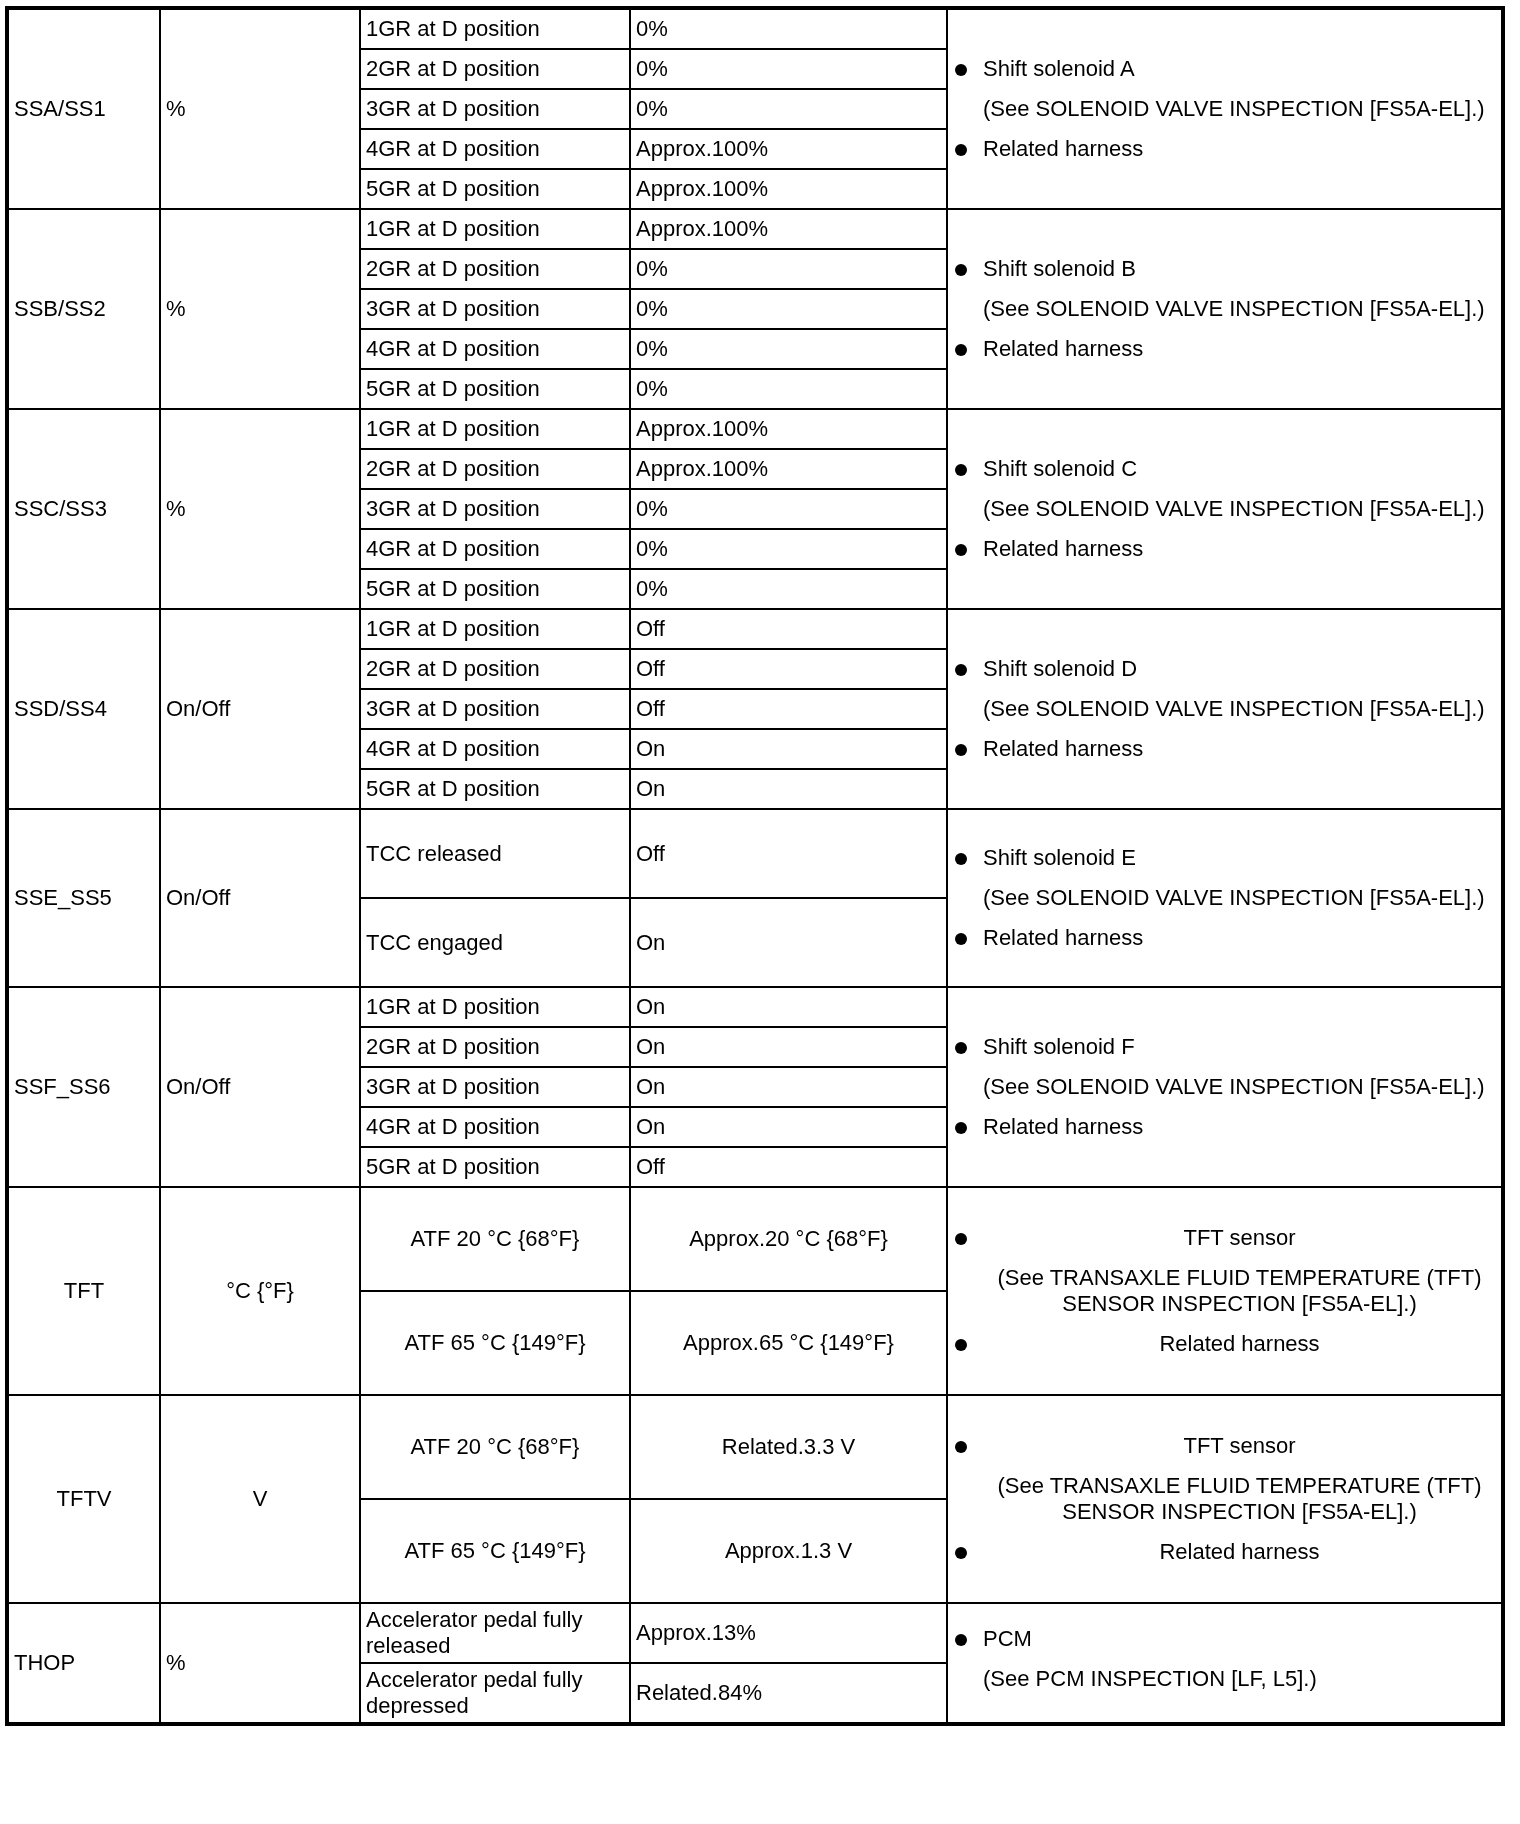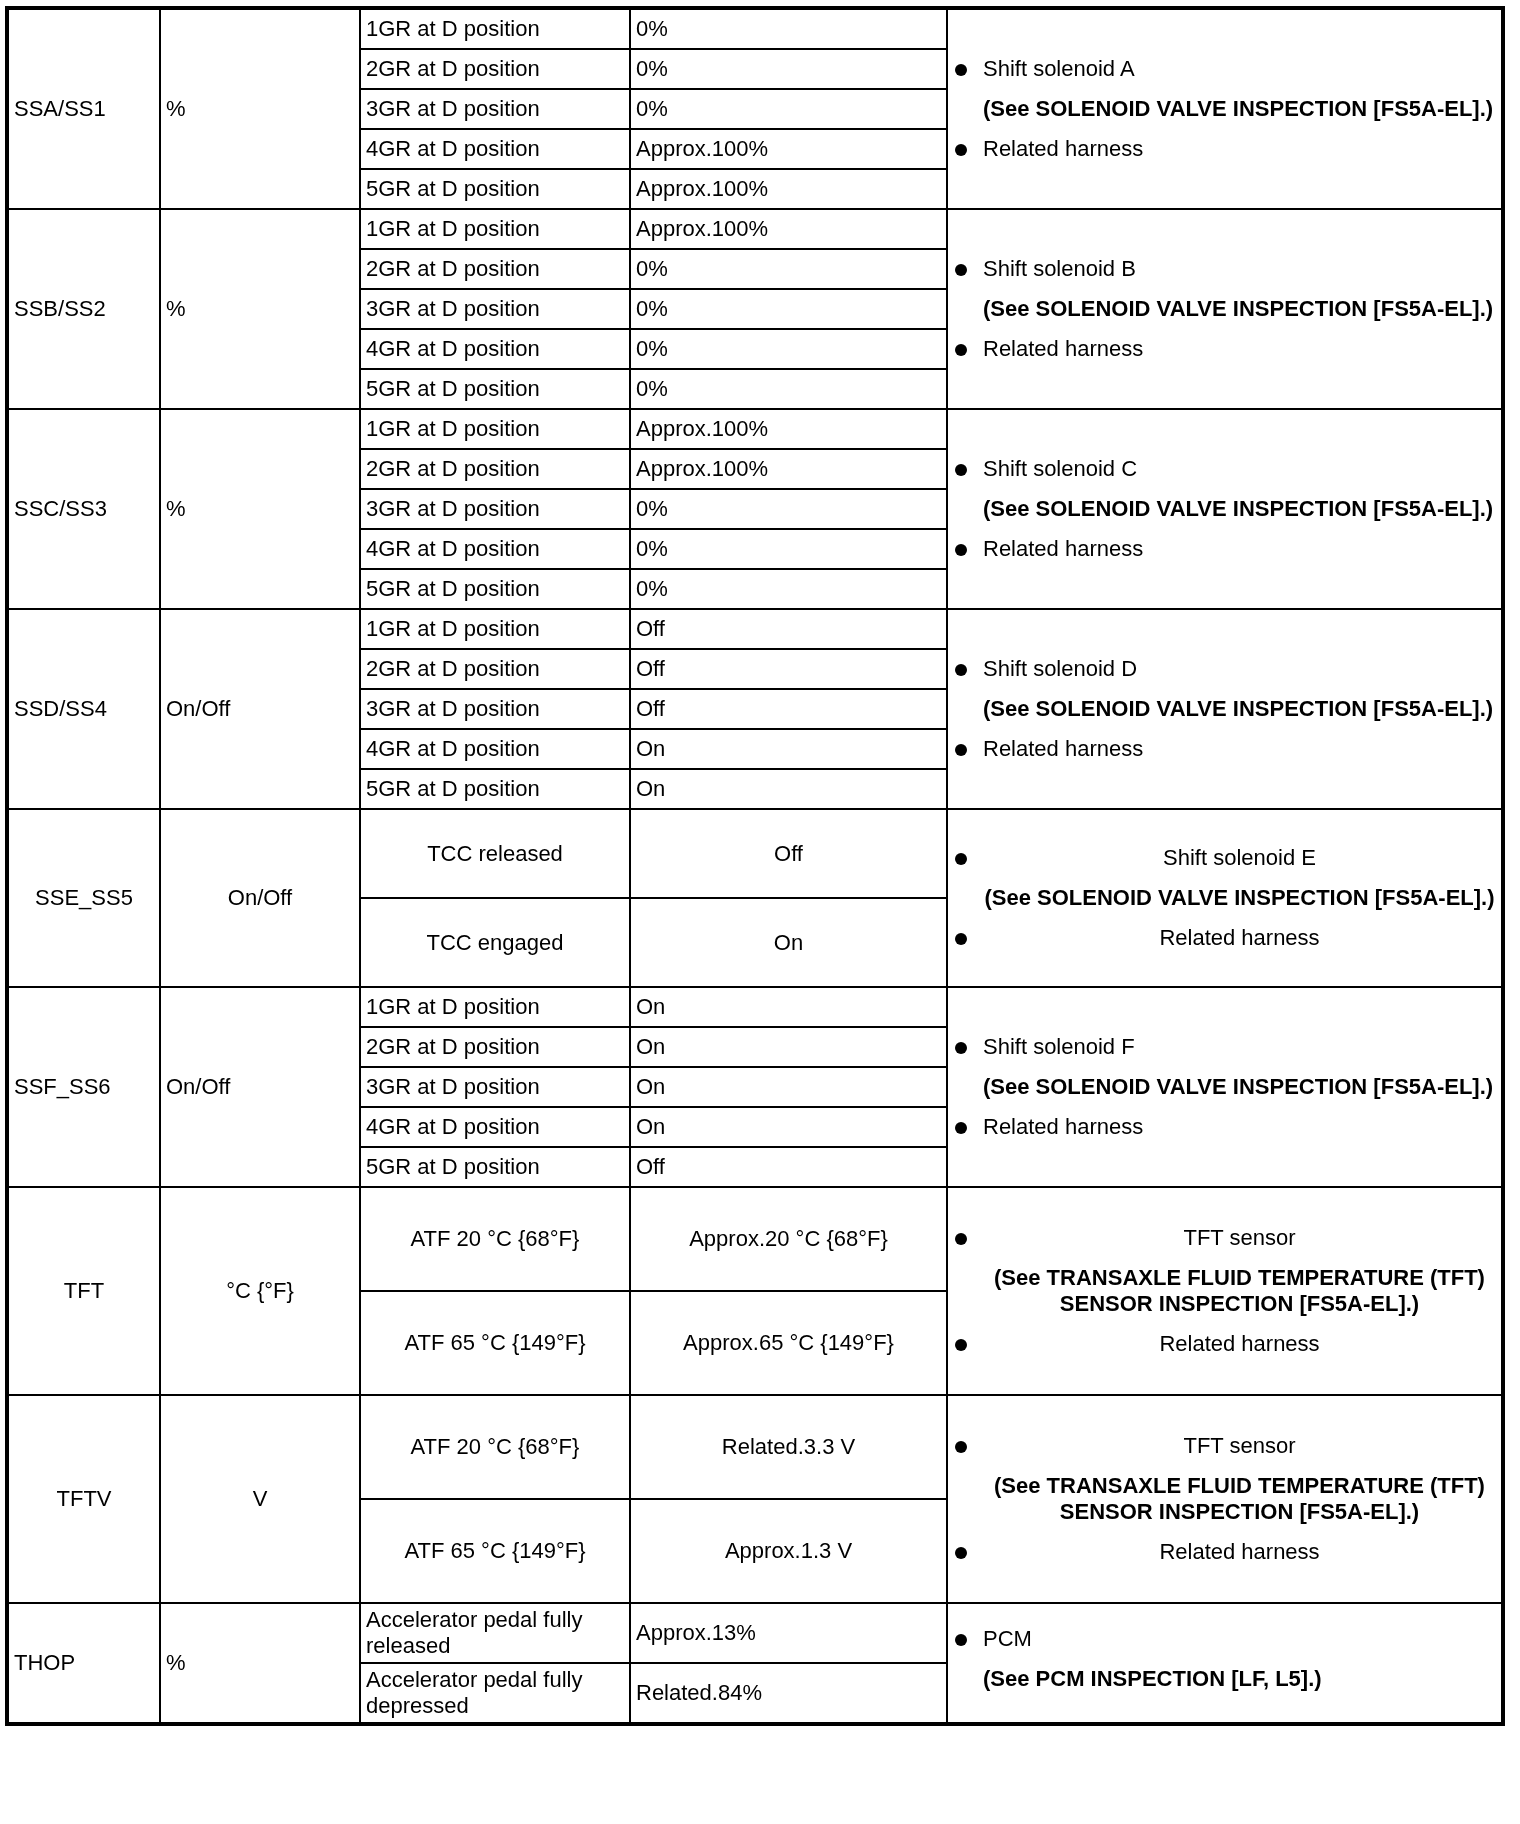--- a/index.html
+++ b/index.html
@@ -8,27 +8,27 @@
   table.spec { position: absolute; left: 5px; top: 6px; width: 1500px;
                border-collapse: collapse; border: 4px solid #000; table-layout: fixed; }
   table.spec td { border: 2px solid #000; padding: 0 5px; font-size: 22px;
                   line-height: 26px; vertical-align: middle; }
   td.c-name { width: 140px; }
   td.c-unit { width: 188px; }
   td.c-cond { width: 258px; }
   td.c-val  { width: 305px; }
   td.c-ref  { vertical-align: middle; padding-left: 38px; padding-right: 10px; }
   tr.sub td { height: 38px; }
-  tr.half td { height: 87px; text-align: center; }
+  tr.half td { height: 87px; }
   tr.half2 td { height: 102px; text-align: center; }
   tr.thop td { height: 58px; }
   .ref-item { position: relative; padding-left: 30px; margin: 5px 0; }
   .ref-item .bullet { position: absolute; left: 2px; top: 8px; width: 12px; height: 12px;
                       border-radius: 50%; background: #000; }
-  .ref-note { padding-left: 30px; margin: 14px 0; font-weight: bold; }
+  .ref-note { padding-left: 30px; margin: 14px 0; }
   td.tall-ref { padding-top: 2px; padding-bottom: 2px; }
 </style>
 </head>
 <body>
 
 <table class="spec">
   <tbody>
 
     <tr class="sub">
       <td class="c-name" rowspan="5">SSA/SS1</td>

